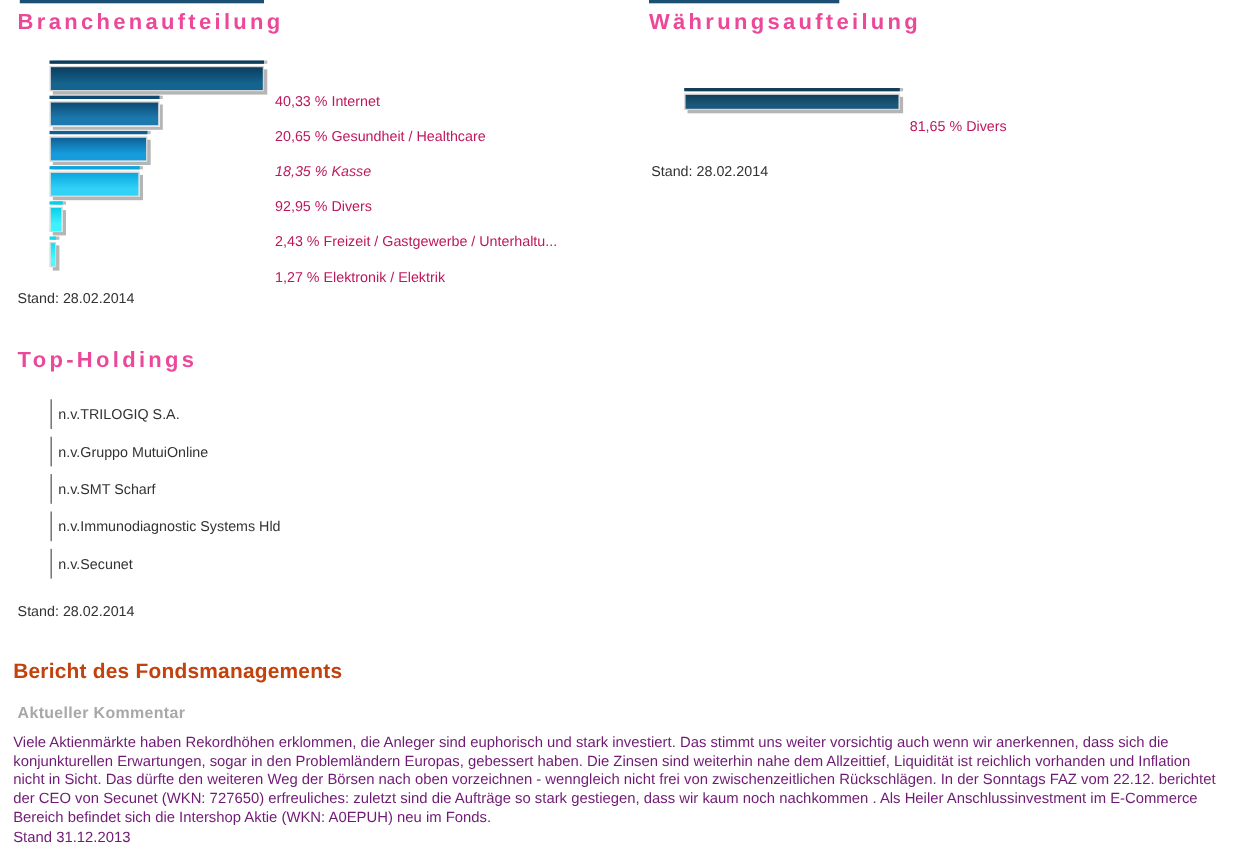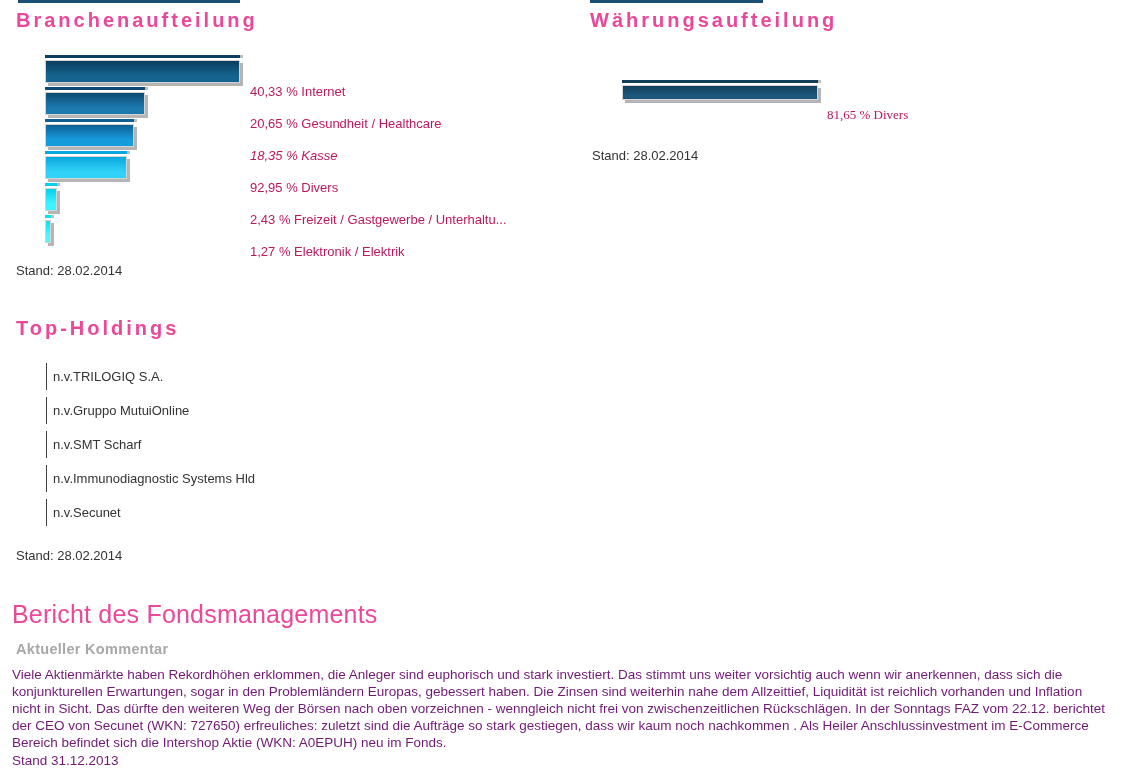--- a/index.html
+++ b/index.html
@@ -37,36 +37,36 @@
     border: 1px solid #d4d4d4;
     box-shadow: 3px 3px 0 #b5b5b5;
   }
   .bar-main.thin { height: 15px; }
   .bar-label {
     position: absolute; left: 205px; top: 5px; height: 23px;
     line-height: 23px; font-size: 13px; color: #be185d;
     white-space: nowrap;
     margin-top: 20px;
   }
-  .bar-label.thin { height: 15px; line-height: 15px; font-family: Liberation Serif, serif; }
+  .bar-label.thin { height: 15px; line-height: 15px; }
 
   .stand-text { font-size: 13px; color: #333; white-space: nowrap; }
 
   
   .holding-row {
     height: 27px;
     border-left: 1px solid #404040;
     font-size: 13px; color: #333;
   }
   .holding-row .nv  { position: absolute; left: 6px;  top: 6px; }
   .holding-row .hn  { position: absolute; left: 26px; top: 6px; white-space: nowrap; }
 
   
   .report-title {
-    font-size: 25px; font-weight: normal; color: #ec4899;
+    font-size: 19px; font-weight: bold; color: #c2410c;
     letter-spacing: 0.2px; white-space: nowrap;
   }
   .report-sub {
     font-size: 14.5px; font-weight: bold; color: #a8a8a8;
     letter-spacing: 0.3px; white-space: nowrap;
   }
   .report-body {
     font-size: 13.5px; line-height: 17px; color: #701a75;
     width: 1102px; text-align: left;
   }

